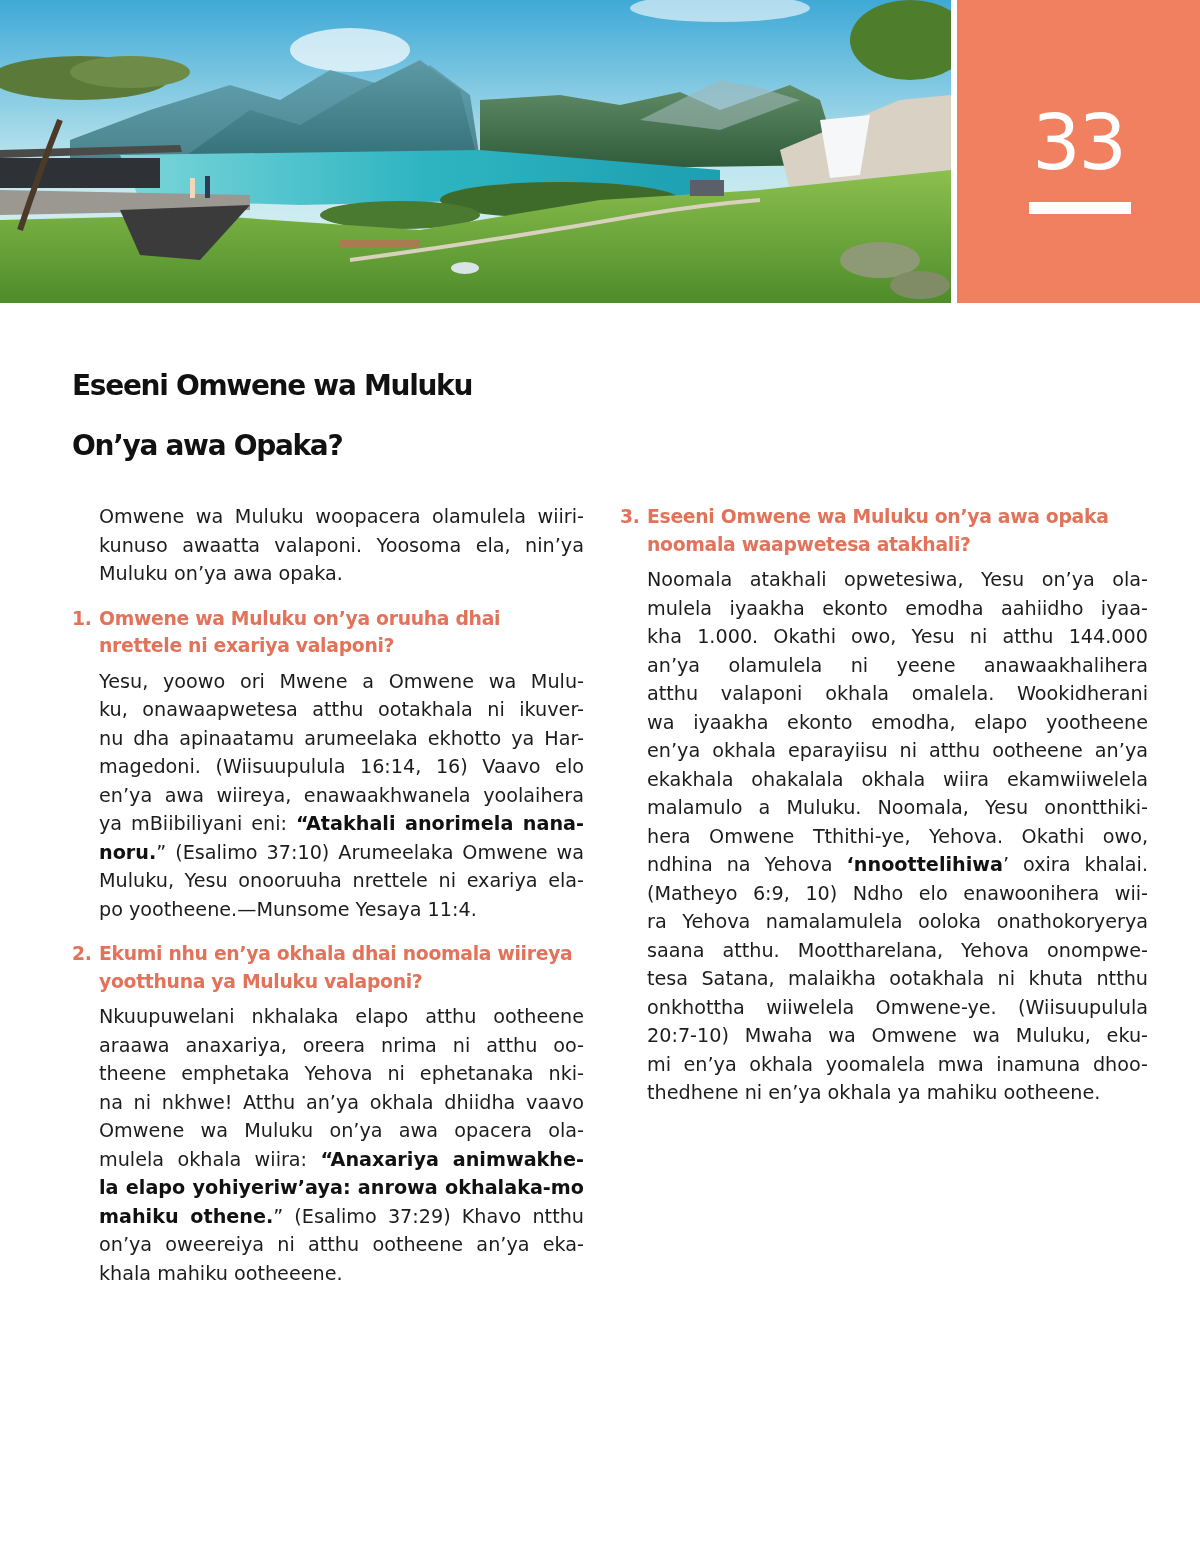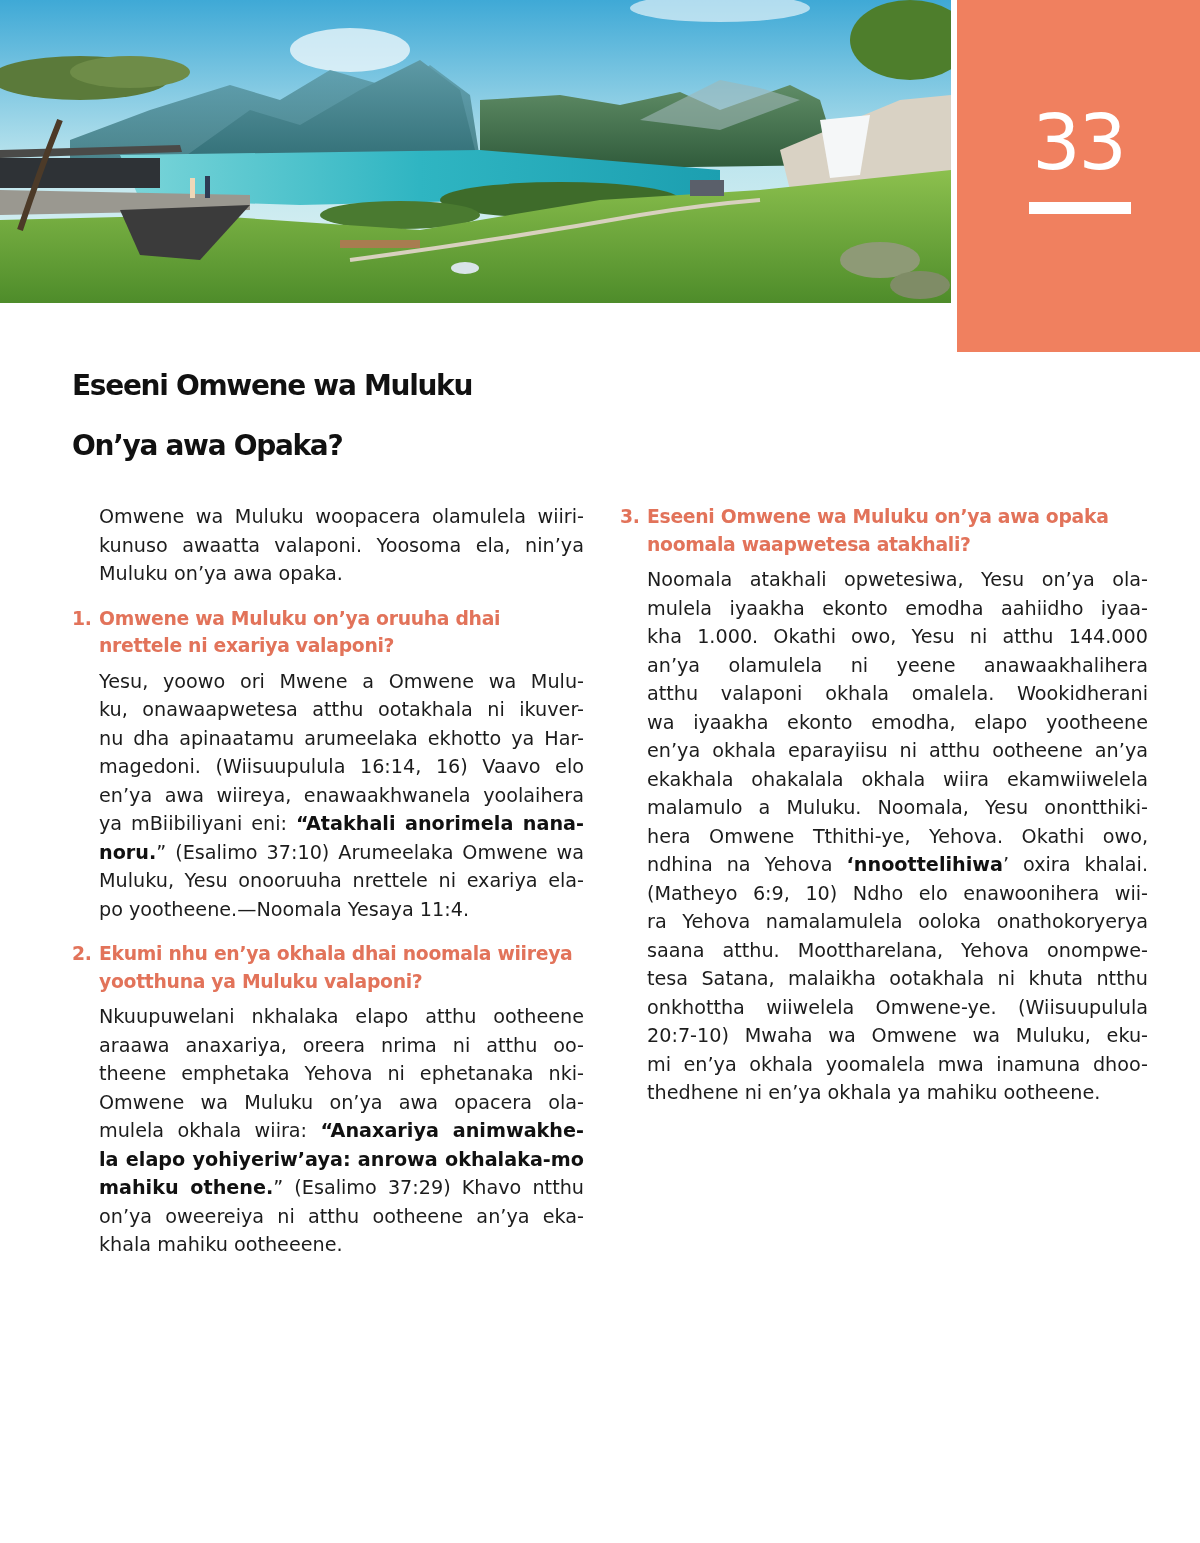--- a/index.html
+++ b/index.html
@@ -2,21 +2,21 @@
 <html><head>
 <meta charset="utf-8">
 <style>
   html, body { margin:0; padding:0; background:#ffffff; }
   body { width:1200px; height:1543px; position:relative; overflow:hidden;
          font-family:"DejaVu Sans", sans-serif; color:#1a1a1a; }
 
   
   .hero { position:absolute; left:0; top:0; width:951px; height:303px; overflow:hidden; }
   .hero svg { display:block; width:951px; height:303px; }
-  .lesson-block { position:absolute; left:957px; top:0; width:243px; height:352px; background:#F0805F; }
+  .lesson-block { position:absolute; left:957px; top:0; width:243px; height:303px; background:#F0805F; }
   .lesson-number { position:absolute; left:0; width:243px; top:100px; text-align:center;
                    color:#ffffff; font-family:"DejaVu Sans", sans-serif; font-size:76px; line-height:86px;
                    letter-spacing:-2px; }
   .lesson-rule { position:absolute; left:72px; top:202px; width:102px; height:12px; background:#ffffff; }
 
   
   .page-title { position:absolute; left:72px; top:356px; margin:0; width:760px;
                 font-family:"DejaVu Sans", sans-serif; font-weight:bold; font-size:28px;
                 line-height:60px; letter-spacing:-1.3px; color:#111111; }
   .page-title span { display:block; }
@@ -139,36 +139,37 @@
     <div class="gap-a"></div>
     <p class="para answer">
         <span class="ln"><span>Yesu, yoowo ori Mwene a Omwene wa Mulu-</span></span>
         <span class="ln"><span>ku, onawaapwetesa atthu ootakhala ni ikuver-</span></span>
         <span class="ln"><span>nu dha apinaatamu arumeelaka ekhotto ya Har-</span></span>
         <span class="ln"><span>magedoni. (Wiisuupulula 16:14, 16) Vaavo elo</span></span>
         <span class="ln"><span>en’ya awa wiireya, enawaakhwanela yoolaihera</span></span>
         <span class="ln"><span>ya mBiibiliyani eni: </span><b>“Atakhali anorimela nana-</b></span>
         <span class="ln"><b>noru.</b><span>” (Esalimo 37:10) Arumeelaka Omwene wa</span></span>
         <span class="ln"><span>Muluku, Yesu onooruuha nrettele ni exariya ela-</span></span>
-        <span class="ln last"><span>po yootheene.—Noomala Yesaya 11:4.</span></span>
+        <span class="ln last"><span>po yootheene.—Munsome Yesaya 11:4.</span></span>
       </p>
   </div>
 
   <div class="gap-q"></div>
   <div>
     <h2 class="question">
       <span class="num">2.</span>
       <span class="ln">Ekumi nhu en’ya okhala dhai noomala wiireya</span>
       <span class="ln">yootthuna ya Muluku valaponi?</span>
     </h2>
     <div class="gap-a"></div>
     <p class="para answer">
         <span class="ln"><span>Nkuupuwelani nkhalaka elapo atthu ootheene</span></span>
         <span class="ln"><span>araawa anaxariya, oreera nrima ni atthu oo-</span></span>
         <span class="ln"><span>theene emphetaka Yehova ni ephetanaka nki-</span></span>
+        <span class="ln"><span>na ni nkhwe! Atthu an’ya okhala dhiidha vaavo</span></span>
         <span class="ln"><span>Omwene wa Muluku on’ya awa opacera ola-</span></span>
         <span class="ln"><span>mulela okhala wiira: </span><b>“Anaxariya animwakhe-</b></span>
         <span class="ln"><b>la elapo yohiyeriw’aya: anrowa okhalaka-mo</b></span>
         <span class="ln"><b>mahiku othene.</b><span>” (Esalimo 37:29) Khavo ntthu</span></span>
         <span class="ln"><span>on’ya oweereiya ni atthu ootheene an’ya eka-</span></span>
         <span class="ln last"><span>khala mahiku ootheeene.</span></span>
       </p>
   </div>
 </div>
 

